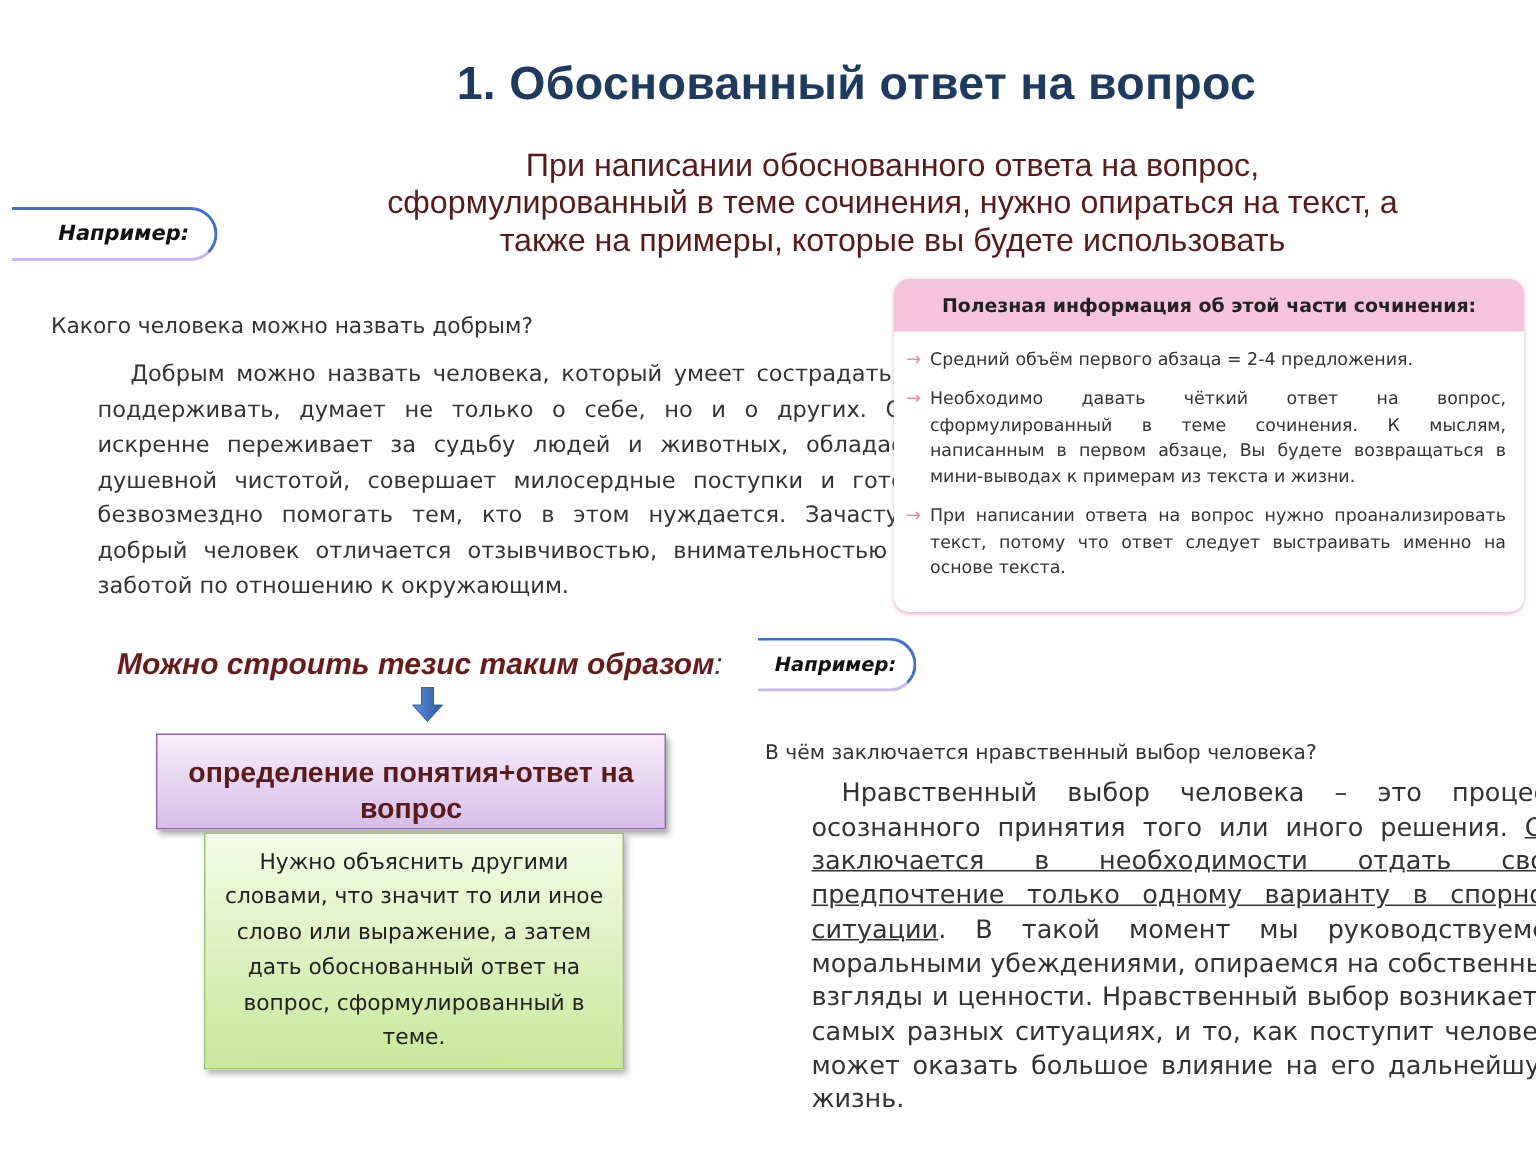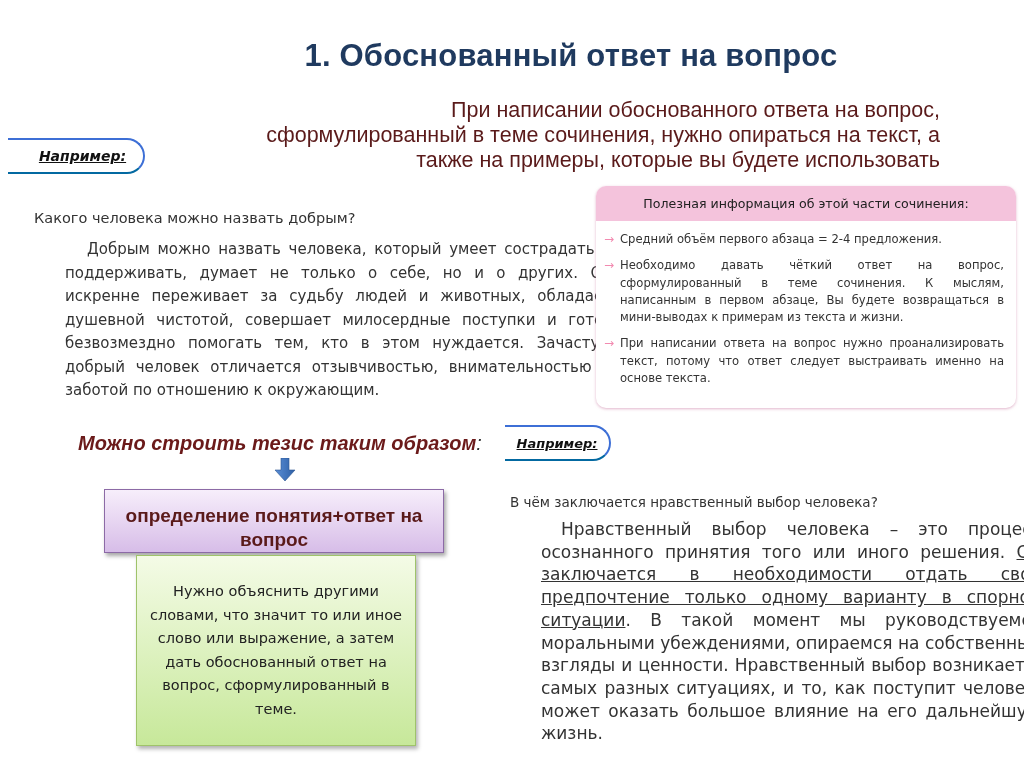--- a/index.html
+++ b/index.html
@@ -7,32 +7,32 @@
     body { position: relative; font-family: "DejaVu Sans", sans-serif; color: #222; }
 
     .title {
       position: absolute; left: 0; top: 38px; width: 1024px;
       text-align: center; padding-left: 118px;
       font-family: "Liberation Sans", sans-serif; font-weight: bold;
       font-size: 31px; color: #1f3a5f; letter-spacing: 0.2px;
     }
     .subtitle {
       position: absolute; left: 250px; top: 98px; width: 690px;
-      text-align: right;
+      text-align: center;
       font-family: "Liberation Sans", sans-serif;
       font-size: 21.5px; line-height: 25px; color: #5a1a1a;
     }
 
     .pill {
       position: absolute; height: 36px;
-      border-top: 2px solid #3d6fd6; border-bottom: 2px solid #0369a1;
+      border-top: 2px solid #3d6fd6; border-bottom: 2px solid #c4b5fd;
       border-right: 2px solid #3d6fd6; border-radius: 0 18px 18px 0;
       display: flex; align-items: center; justify-content: center;
       font-family: "DejaVu Sans", sans-serif; font-style: italic; font-weight: bold;
-      font-size: 14px; color: #111; text-decoration: underline;
+      font-size: 14px; color: #111;
     }
     .pill.p1 { left: 8px; top: 138px; width: 137px; padding-left: 14px; }
     .pill.p2 { left: 505px; top: 425px; width: 106px; height: 36px; font-size: 13px; border-left: none; }
 
     .question {
       position: absolute; font-family: "DejaVu Sans", sans-serif; font-size: 14.5px; color: #333;
     }
     .q1 { left: 34px; top: 210px; }
     .q2 { left: 510px; top: 494px; font-size: 13.5px; }
 
@@ -45,21 +45,21 @@
     .para2 .ul { text-decoration: underline; text-decoration-color: #333; }
 
     .info-box {
       position: absolute; left: 596px; top: 186px; width: 420px; height: 222px;
       border-radius: 10px; background: #fff;
       box-shadow: 0 1px 3px rgba(200, 120, 160, 0.55);
       overflow: hidden;
     }
     .info-head {
       height: 35px; background: #f4c3dc; display: flex; align-items: center; justify-content: center;
-      font-family: "DejaVu Sans", sans-serif; font-weight: normal; font-size: 12.6px; color: #222;
+      font-family: "DejaVu Sans", sans-serif; font-weight: bold; font-size: 12.6px; color: #222;
     }
     .info-list { list-style: none; padding: 10px 12px 0 8px; }
     .info-item {
       display: flex; font-family: "DejaVu Sans", sans-serif; font-size: 11.6px; line-height: 17.3px; color: #333;
       margin-bottom: 9px;
     }
     .info-item .arrow { color: #f28ab0; width: 16px; flex: none; font-size: 12px; }
     .info-item .txt { text-align: justify; text-align-last: left; flex: 1; }
 
     .thesis-label {
@@ -73,21 +73,21 @@
     .purple-box {
       position: absolute; left: 104px; top: 489px; width: 340px; height: 64px;
       background: linear-gradient(#f7eefb, #d7bde8);
       border: 1px solid #8c6aa6;
       box-shadow: 2px 3px 4px rgba(0,0,0,0.35);
       display: flex; align-items: flex-end; justify-content: center; text-align: center;
       font-family: "Liberation Sans", sans-serif; font-weight: bold; font-size: 19px; line-height: 24px; color: #5a1a1a;
     }
 
     .green-box {
-      position: absolute; left: 136px; top: 555px; width: 280px; height: 191px;
+      position: absolute; left: 136px; top: 555px; width: 280px; height: 158px;
       background: linear-gradient(#f4fbe6, #c7e89a);
       border: 1px solid #9fc36a;
       box-shadow: 2px 3px 4px rgba(0,0,0,0.3);
       display: flex; align-items: center; justify-content: flex-start; text-align: center;
       font-family: "DejaVu Sans", sans-serif; font-size: 14.5px; line-height: 23.5px; color: #222;
       padding: 0 10px;
     }
   </style>
 </head>
 <body>

